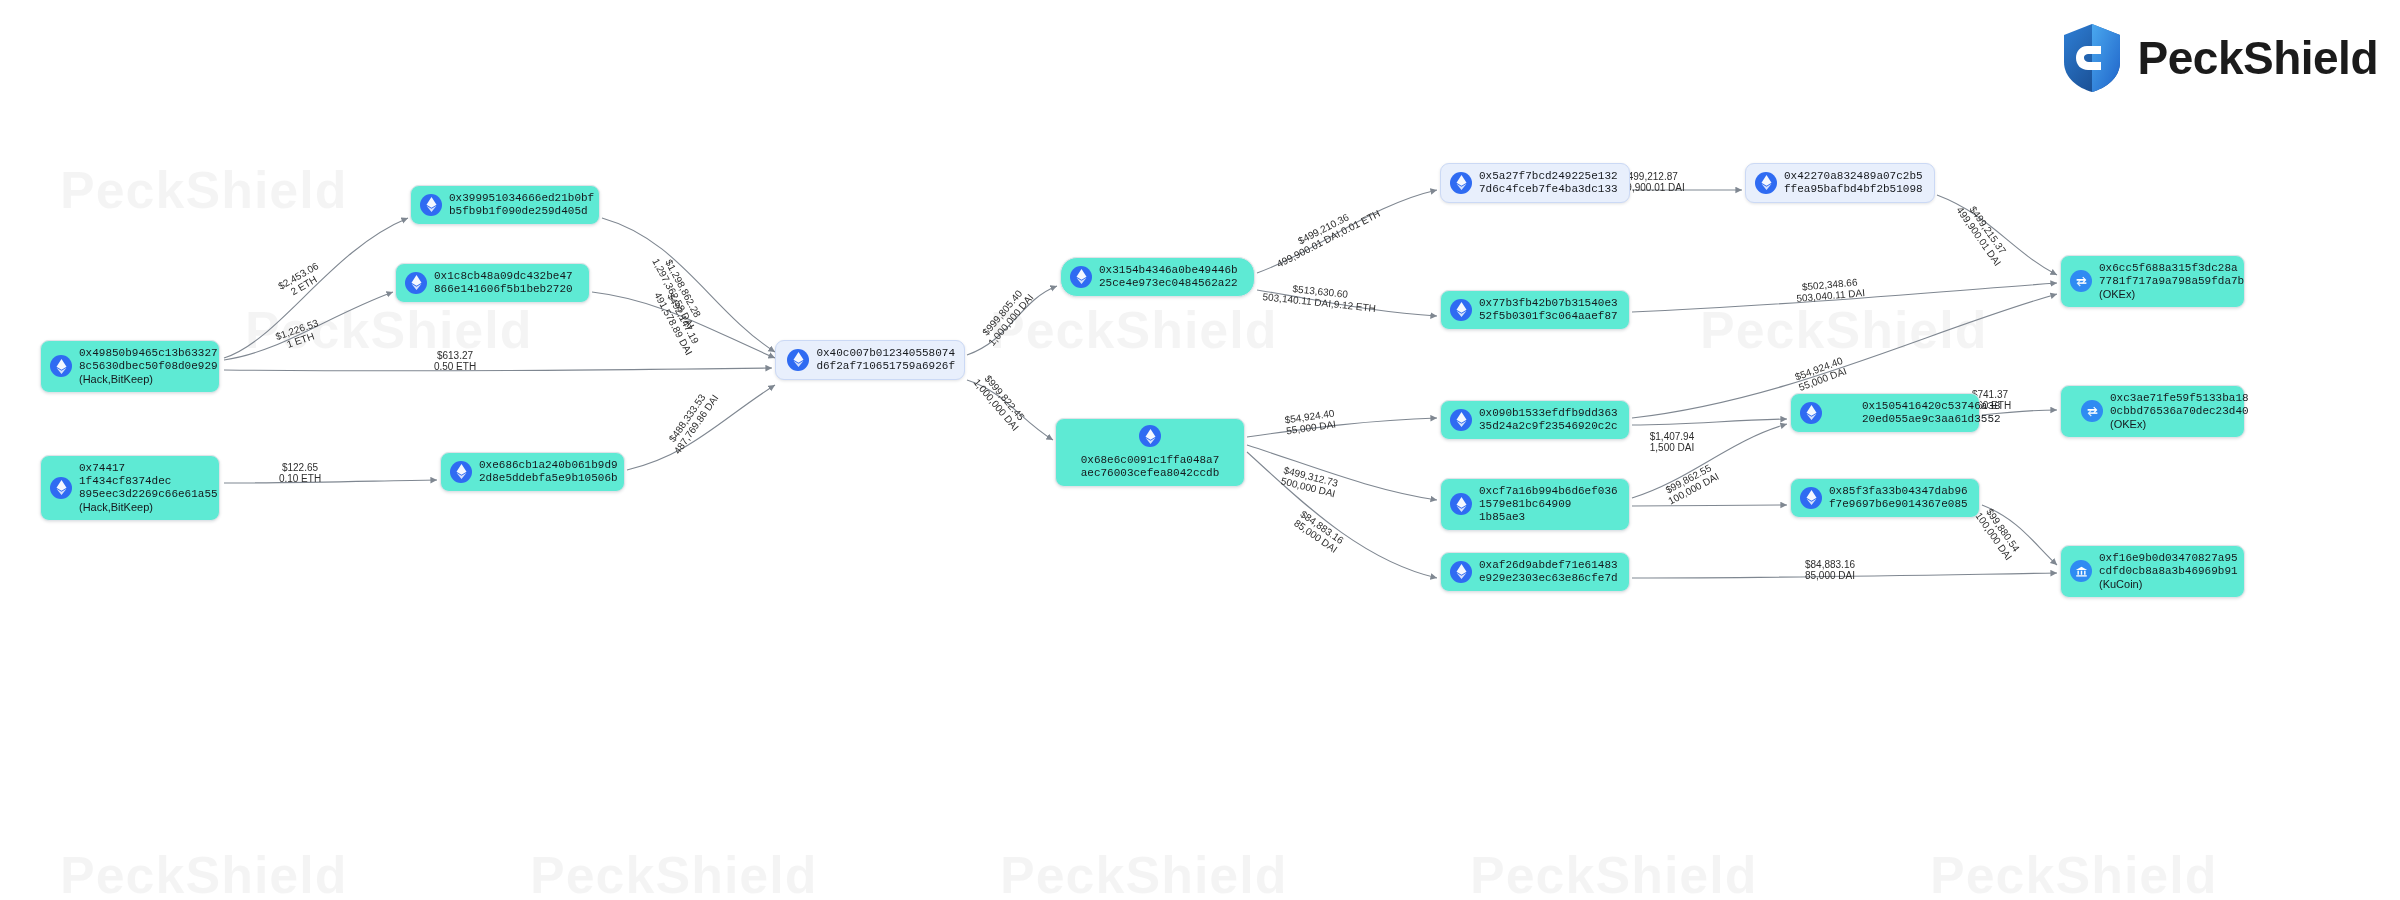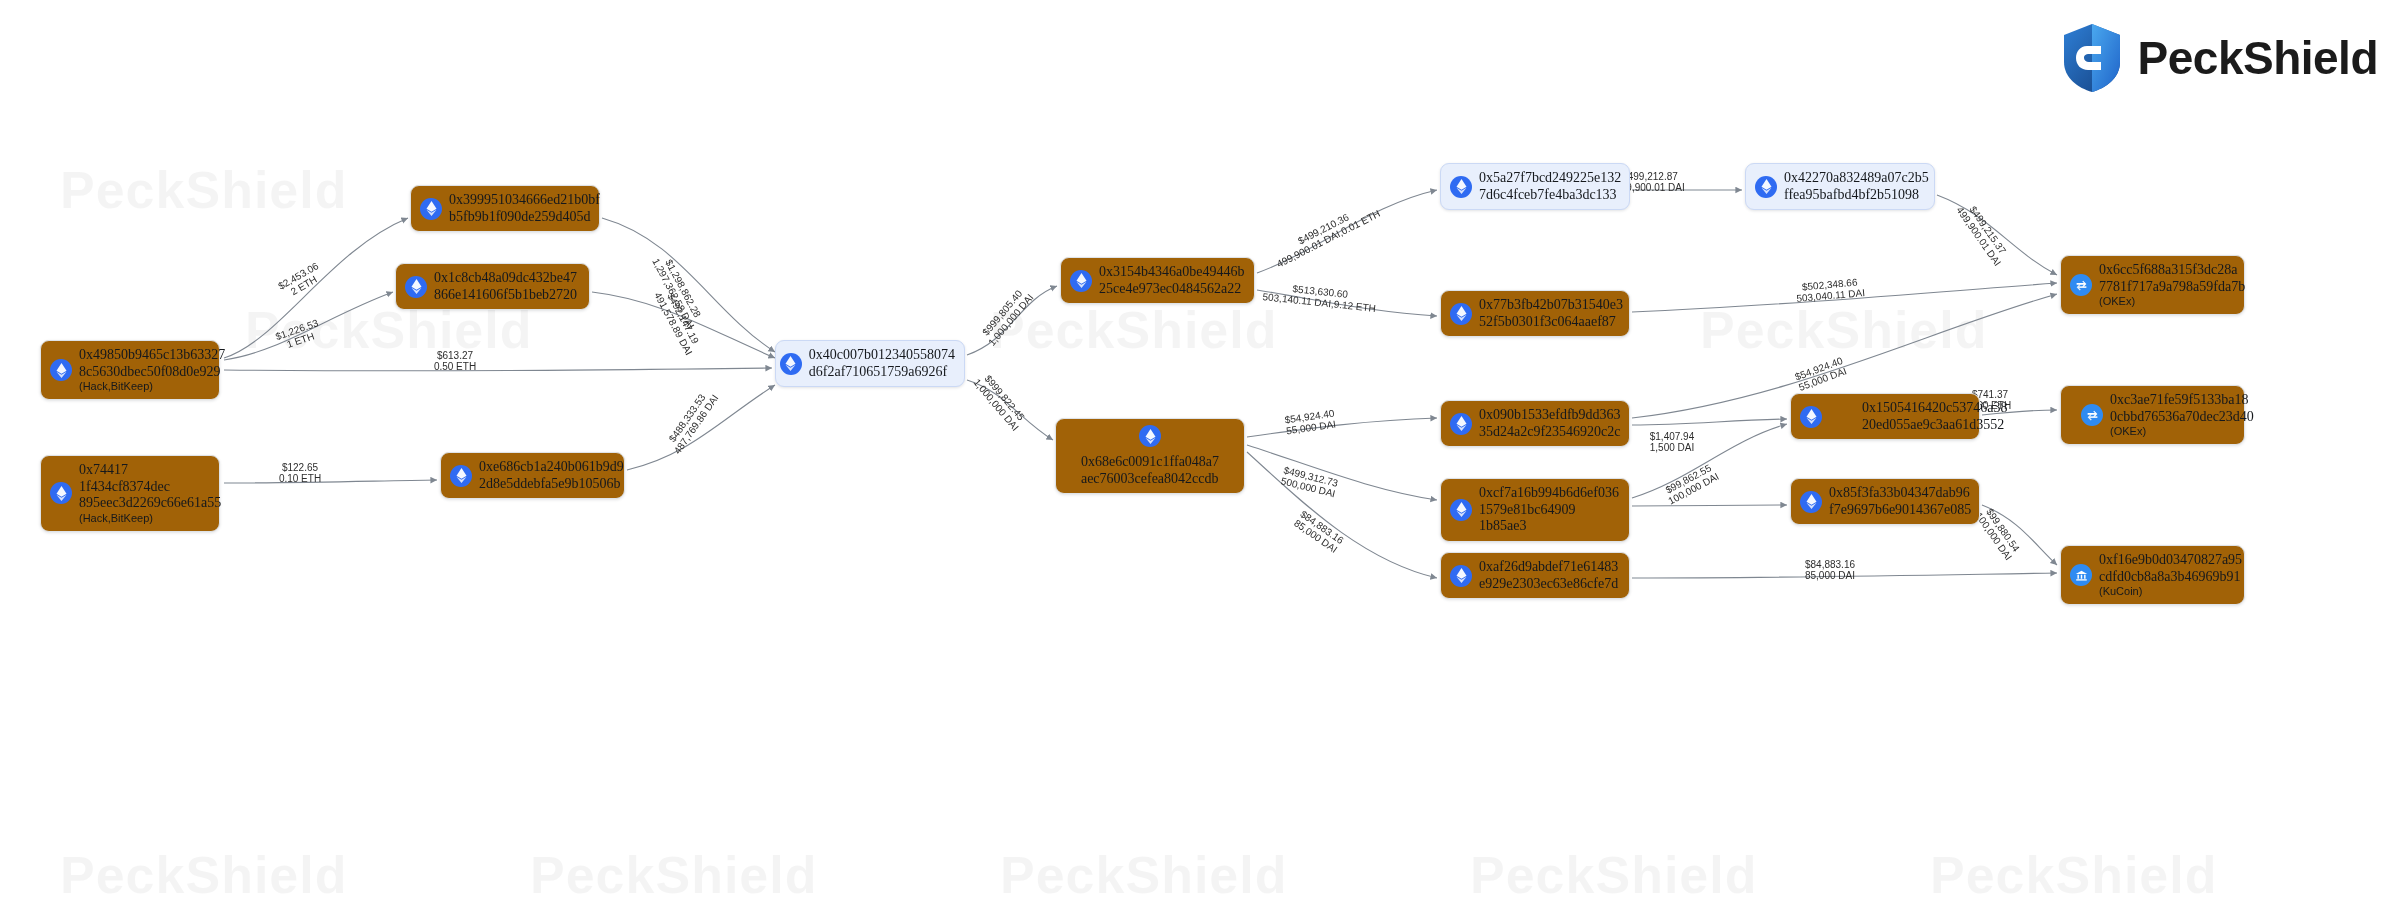--- a/index.html
+++ b/index.html
@@ -69,21 +69,21 @@
     white-space: pre;
   }
   
   .node {
     position: absolute;
     box-sizing: border-box;
     display: flex;
     align-items: center;
     gap: 7px;
     padding: 6px 9px;
-    background: #a16207;
+    background: #5eead4;
     border: 1px solid #dfe3e8;
     border-radius: 9px;
     box-shadow: 0 1px 3px rgba(20,30,50,0.13);
   }
   .node.hl {
     background: #e8effc;
     border-color: #cbd9f5;
   }
   .node .ico {
     flex: 0 0 auto;
@@ -100,22 +100,22 @@
   }
   .node .ico.bank {
     background: #2f8bf2;
   }
   .node .txt {
     display: flex;
     flex-direction: column;
     line-height: 1.18;
   }
   .node .addr {
-    font-family: Liberation Serif, serif;
-    font-size: 14px;
+    font-family: Liberation Mono, monospace;
+    font-size: 11px;
     color: #15181c;
     white-space: pre-line;
   }
   .node .tag {
     font-family: Liberation Sans, sans-serif;
     font-size: 11px;
     color: #15181c;
   }
 </style>
 </head>
@@ -283,21 +283,21 @@
           <svg width="11" height="15" viewBox="0 0 12 18">
             <path d="M6 0 0 9.3 6 12.8 12 9.3z" fill="#fff" opacity="0.95"></path>
             <path d="M6 14.1 0 10.6 6 18l6-7.4z" fill="#fff" opacity="0.8"></path>
           </svg>
         </div>
         <div class="txt">
           <div class="addr">0x40c007b012340558074
 d6f2af710651759a6926f</div>
         </div>
       </div>
-      <div class="node" style="left: 1060px; top: 257px; width: 195px;">
+      <div class="node" style="left: 1060px; top: 257px; width: 195px; border-radius: 17px;">
         <div class="ico">
           <svg width="11" height="15" viewBox="0 0 12 18">
             <path d="M6 0 0 9.3 6 12.8 12 9.3z" fill="#fff" opacity="0.95"></path>
             <path d="M6 14.1 0 10.6 6 18l6-7.4z" fill="#fff" opacity="0.8"></path>
           </svg>
         </div>
         <div class="txt">
           <div class="addr">0x3154b4346a0be49446b
 25ce4e973ec0484562a22</div>
         </div>

